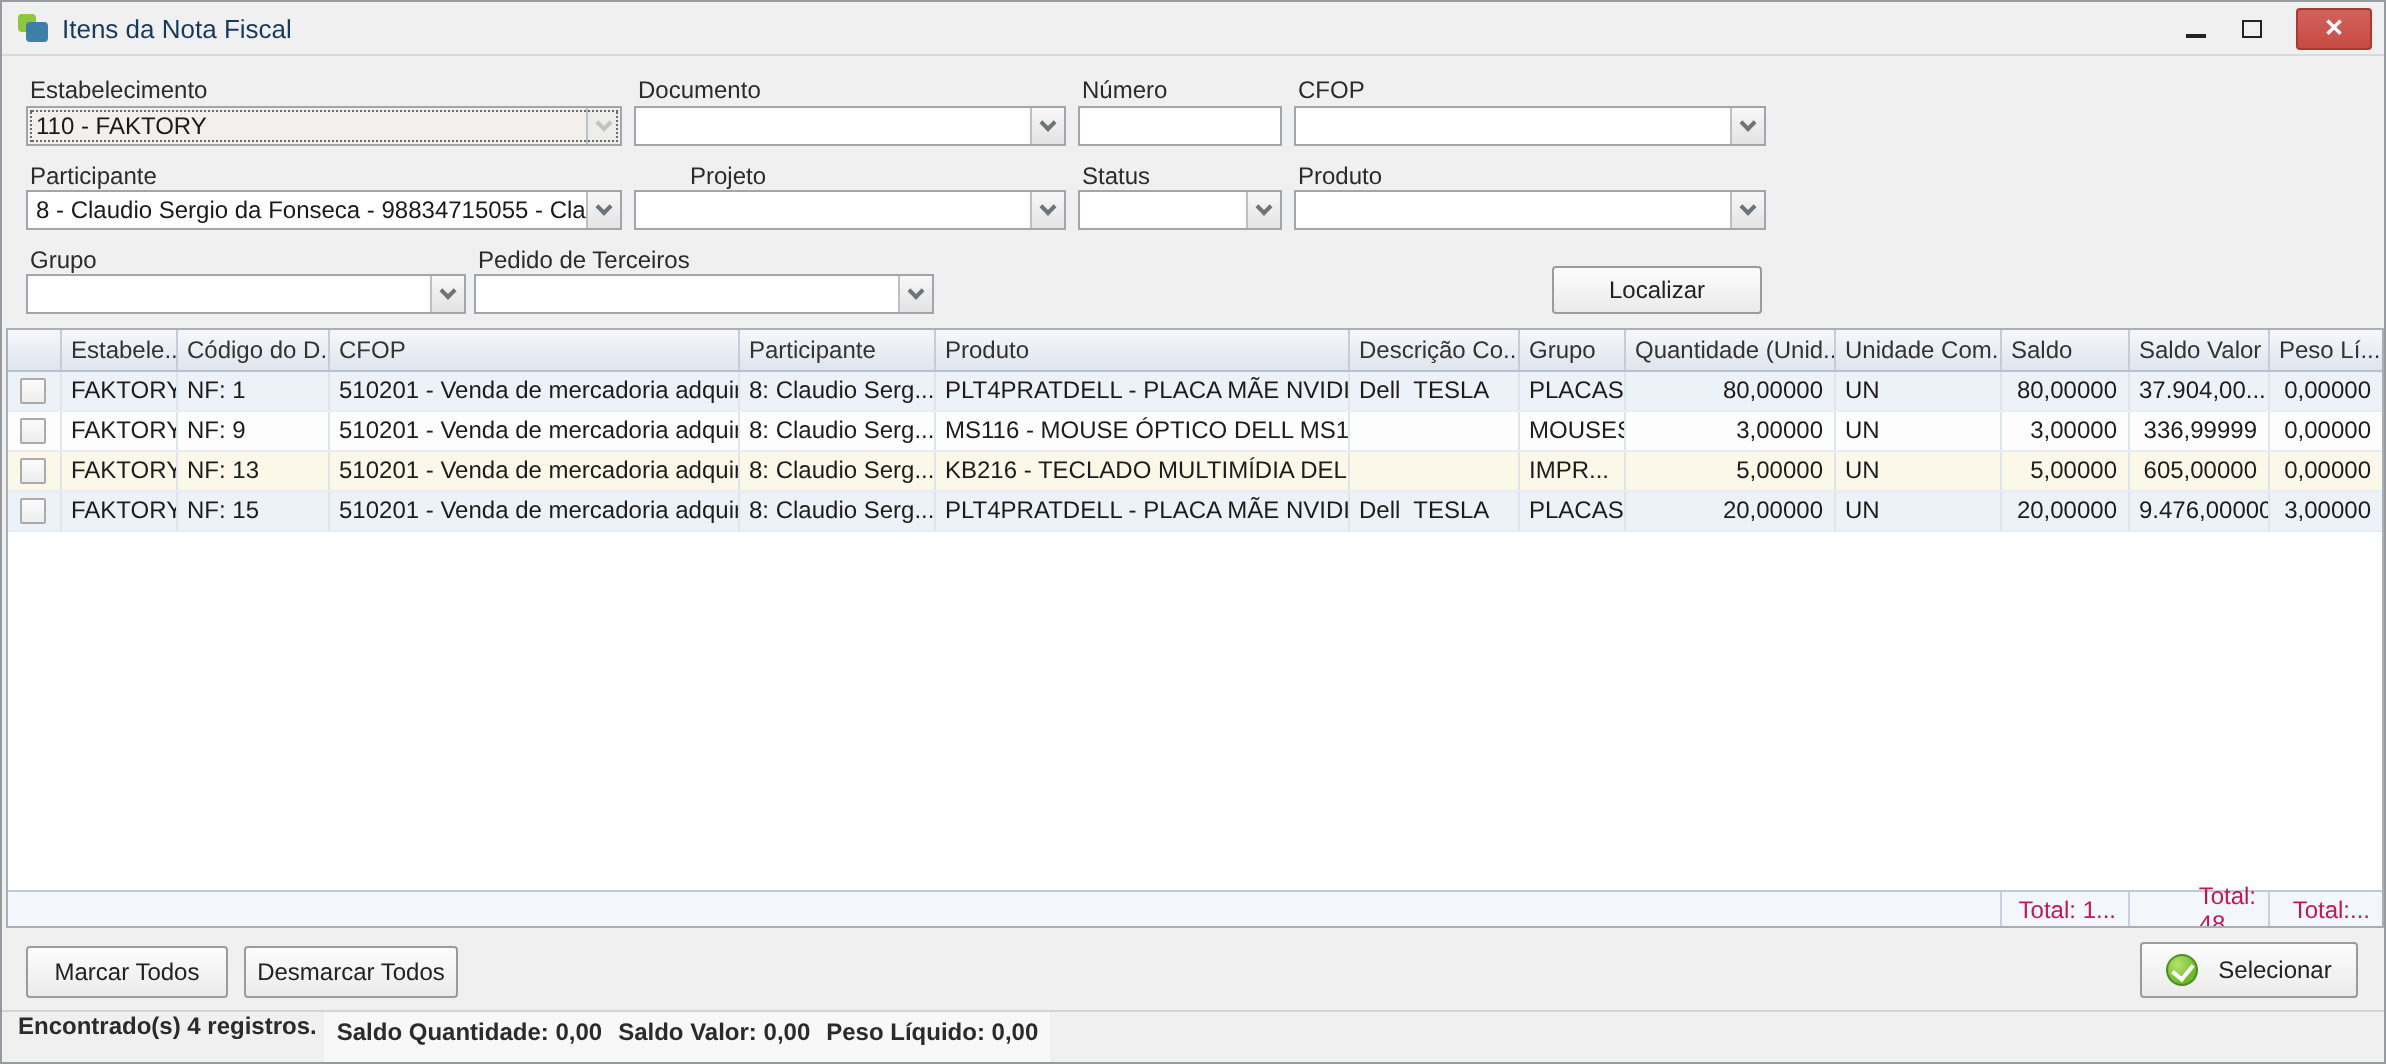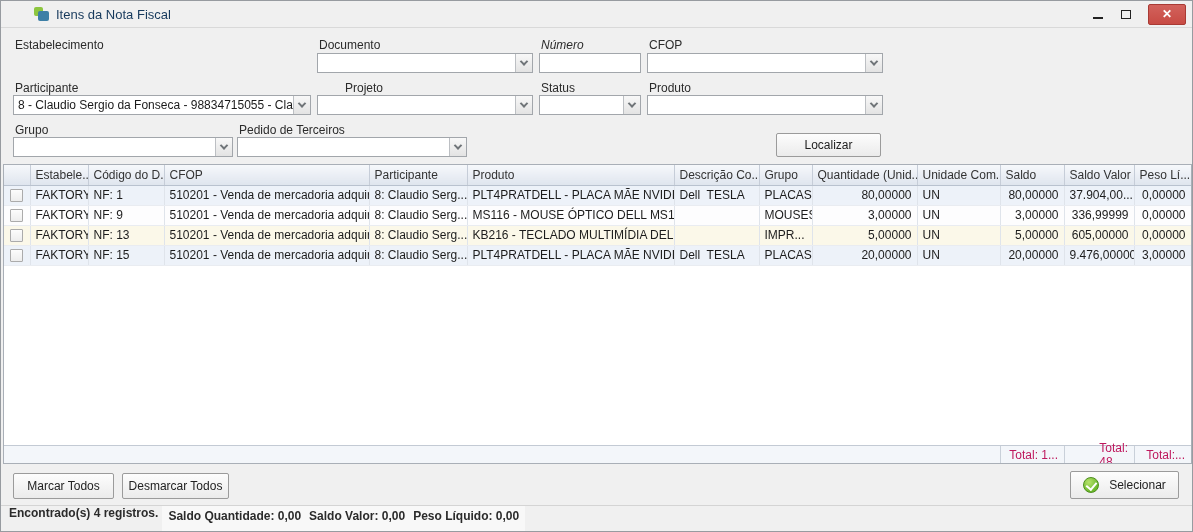--- a/index.html
+++ b/index.html
@@ -6,21 +6,21 @@
   html,body { width:1193px; height:532px; font-family:"Liberation Sans", sans-serif; }
   body { background:#e4e4e4; }
   .window {
     position:relative; width:1193px; height:532px;
     background:#f0f0f0; border:1px solid #979ba0; overflow:hidden;
   }
   
   .titlebar {
     position:absolute; top:0; left:0; right:0; height:27px;
     background:#f0f0f0; border-bottom:1px solid #d9d9d9;
-    display:flex; align-items:center;padding-left:25px;
+    display:flex; align-items:center;
   }
   .appicon { position:relative; width:16px; height:16px; margin:0 6px 0 8px; }
   .appicon .g { position:absolute; left:0; top:1px; width:9px; height:9px; background:#8dc63f; border-radius:2px; }
   .appicon .b { position:absolute; left:4px; top:5px; width:11px; height:10px; background:#3d7fa6; border-radius:2px; }
   .title { font-size:13px; color:#16395c; }
   .wincontrols { margin-left:auto; display:flex; align-items:center; height:100%; }
   .wbtn { width:28px; height:22px; display:flex; align-items:center; justify-content:center; cursor:default; }
   .min-glyph { width:10px; height:2px; background:#222; margin-top:8px; }
   .max-glyph { width:10px; height:9px; border:1px solid #222; }
   .closebtn {
@@ -140,30 +140,36 @@
       <div class="wbtn">
           <span class="max-glyph"></span>
         </div>
       <div class="closebtn">
           <span>✕</span>
         </div>
     </div>
   </div>
 
   <span class="lbl" style="left:14px; top:37px;">Estabelecimento</span>
+  <div class="combo disabled" style="left:12px; top:52px; width:298px;">
+    <span class="val">110 - FAKTORY</span>
+    <span class="arrowbox">
+        <i class="chev"></i>
+      </span>
+  </div>
 
   <span class="lbl" style="left:318px; top:37px;">Documento</span>
   <div class="combo" style="left:316px; top:52px; width:216px;">
     <span class="val"></span>
     <span class="arrowbox">
         <i class="chev"></i>
       </span>
   </div>
 
-  <span class="lbl" style="left:540px; top:37px;font-style:italic;">Número</span>
+  <span class="lbl" style="left:540px; top:37px;">Número</span>
   <input class="txtinput" style="left: 538px; top: 52px; width: 102px;" value="">
 
   <span class="lbl" style="left:648px; top:37px;">CFOP</span>
   <div class="combo" style="left:646px; top:52px; width:236px;">
     <span class="val"></span>
     <span class="arrowbox">
         <i class="chev"></i>
       </span>
   </div>
 

